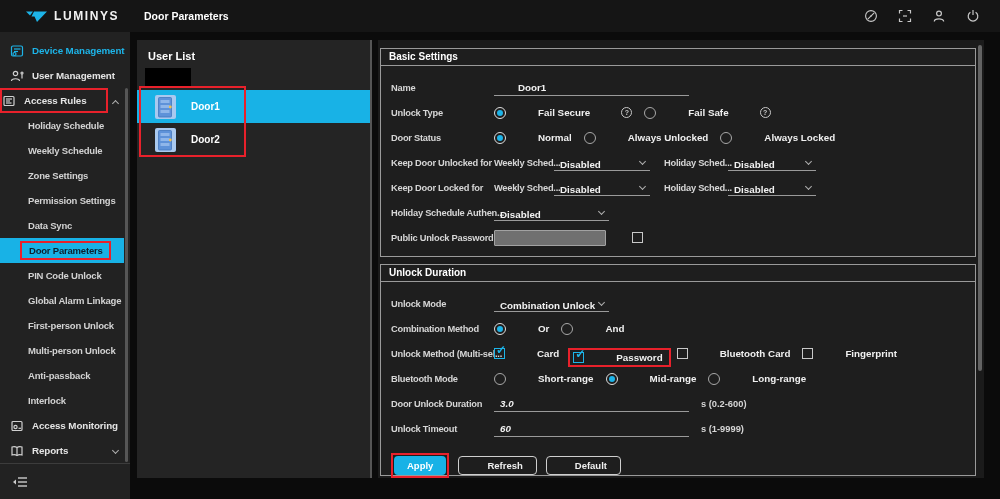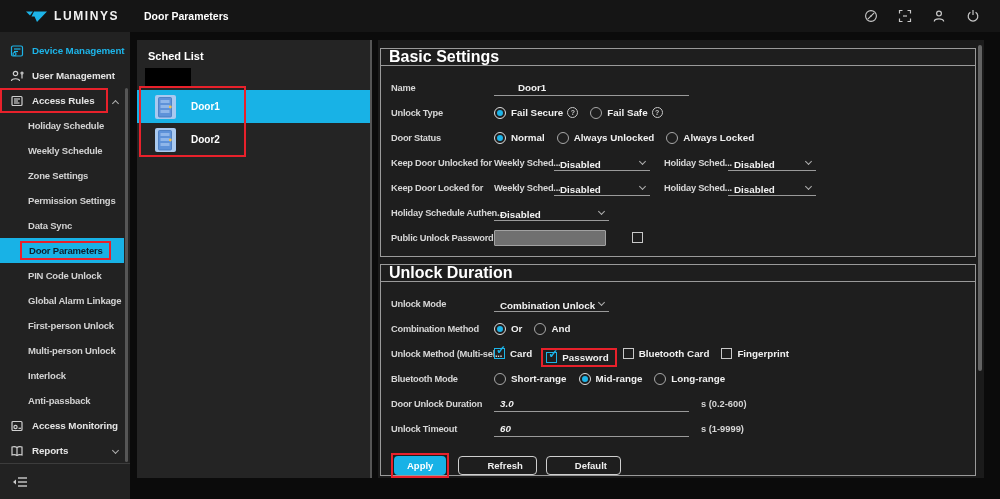--- a/index.html
+++ b/index.html
@@ -15,21 +15,21 @@
   .tb-icon { width:14px; height:14px; display:flex; cursor:pointer; }
 
   
   .sidebar { position:absolute; left:0; top:32px; width:130px; height:467px; background:#222222; z-index:3; }
   .nav { padding-top:6px; }
   .nav-row { position:relative; height:25px; display:flex; align-items:center; }
   .nav-item { height:25px; display:flex; align-items:center; padding-left:10px; position:relative; font-weight:bold; font-size:9.8px; letter-spacing:-0.1px; color:#e4e4e4; cursor:pointer; width:100%; }
   .nav-item .nicon { width:14px; height:14px; margin-right:8px; flex-shrink:0; display:flex; }
   .nav-item.sub { padding-left:28px; color:#d2d2d2; font-size:9.5px; letter-spacing:-0.2px; white-space:nowrap; }
   .nav-item.cyan { color:#1db4e8; }
-  .nav-item.boxed { border:2px solid #e8212b; width:108px; height:25px; padding-left:8px; }
+  .nav-item.boxed { border:2px solid #e8212b; width:108px; height:25px; padding-left:0; }
   .nav-item.active { background:#18b2e6; color:#0e2130; width:124px; }
   .dp-box { border:2px solid #e8212b; padding:2px 6px 2px 7px; margin-left:-8px; display:inline-block; }
   .nav-chev { position:absolute; right:12px; top:10px; }
   .chev { display:inline-block; width:5px; height:5px; border-right:1.4px solid #b0b0b0; border-bottom:1.4px solid #b0b0b0; transform:rotate(45deg); }
   .chev.up { transform:rotate(-135deg); margin-top:3px; }
   .side-scroll { position:absolute; right:2px; top:56px; width:3px; height:374px; background:#565656; border-radius:2px; cursor:pointer; }
   .side-footer { position:absolute; left:0; top:431px; width:130px; height:36px; border-top:1px solid #3c3c3c; display:flex; align-items:center; padding-left:12px; }
 
   
   .main { position:absolute; left:130px; top:32px; width:870px; height:467px; background:#0b0b0b; }
@@ -43,38 +43,38 @@
   .door-row.selected { background:#18b2e6; }
   .door-name { color:#ffffff; font-weight:bold; font-size:10px; margin-left:14px; }
   .doors-red-box { position:absolute; left:2px; top:46px; width:107px; height:71px; border:2px solid #e8212b; z-index:5; pointer-events:none; }
   .panel-scroll { position:absolute; right:0; top:0; width:2px; height:100%; background:#555; cursor:pointer; }
 
   
   .form-panel { position:absolute; left:248px; top:8px; width:606px; height:438px; background:#1b1b1b; }
   .section { position:absolute; left:2px; width:596px; border:1px solid #9a9a9a; background:#1e1e1e; }
   .section.s1 { top:8px; height:209px; }
   .section.s2 { top:224px; height:212px; }
-  .sec-header { height:17px; line-height:16px; border-bottom:1px solid #9a9a9a; padding-left:8px; color:#ffffff; font-weight:bold; font-size:16px; }
+  .sec-header { height:17px; line-height:16px; border-bottom:1px solid #9a9a9a; padding-left:8px; color:#ffffff; font-weight:bold; font-size:10px; }
   .sec-body { padding:9px 0 0 10px; }
   .frow { height:25px; display:flex; align-items:center; }
   .flabel { width:103px; flex-shrink:0; font-weight:bold; font-size:9.3px; letter-spacing:-0.25px; color:#d6d6d6; white-space:nowrap; }
   .sub-label { font-weight:bold; font-size:9.3px; letter-spacing:-0.25px; color:#d6d6d6; flex-shrink:0; white-space:nowrap; }
   .w60 { width:60px; } .w64 { width:64px; } .ml14 { margin-left:14px; }
 
   .input-line { height:16px; border-bottom:1px solid #9a9a9a; display:flex; align-items:flex-end; width:195px; }
   .input-line .val { font-weight:bold; font-size:9.8px; color:#f2f2f2; padding-bottom:2px; }
   .pl24 { padding-left:24px; } .pl6 { padding-left:6px;font-style:italic; }
   .suffix { font-weight:bold; font-size:9.3px; color:#d6d6d6; margin-left:12px; white-space:nowrap; }
 
   .dd { position:relative; height:16px; border-bottom:1px solid #9a9a9a; display:flex; align-items:flex-end; cursor:pointer; }
   .dd .val { font-weight:bold; font-size:9.8px; color:#f2f2f2; padding-left:6px; }
   .dd .chev { position:absolute; right:5px; top:4px; }
   .w96 { width:96px; } .w88 { width:88px; } .w115 { width:115px; }
 
-  .opt { display:inline-flex; align-items:center; margin-right:12px; cursor:pointer; }
+  .opt { display:inline-flex; align-items:center; margin-right:12px; cursor:pointer;gap:27px; }
   .opt-label { font-weight:bold; font-size:9.8px; color:#f0f0f0; margin-left:5px; white-space:nowrap; }
   .radio { width:12px; height:12px; border:1px solid #a8a8a8; border-radius:50%; position:relative; flex-shrink:0; }
   .radio.sel { border-color:#dedede; }
   .radio.sel::after { content:""; position:absolute; inset:2px; background:#1db4e8; border-radius:50%; }
   .help-icon { width:11px; height:11px; border:1px solid #c8c8c8; border-radius:50%; color:#c8c8c8; font-size:7px; font-weight:bold; display:inline-flex; align-items:center; justify-content:center; margin-left:4px; }
   .help-icon::after { content:"?"; }
   .checkbox { width:11px; height:11px; border:1px solid #c8c8c8; position:relative; flex-shrink:0; }
   .checkbox.checked { border-color:#1db4e8; }
   .checkbox.checked::after { content:"\2713"; position:absolute; left:1px; top:-6px; font-size:12px; font-weight:bold; color:#1db4e8; }
   .pwd-red-box { border:2px solid #e8212b; padding:2px 6px 2px 3px; display:inline-flex; align-items:center; margin:8px 6px 0 -3px; }
@@ -207,24 +207,24 @@
       <div class="nav-item sub">
           <span>Global Alarm Linkage</span>
         </div>
       <div class="nav-item sub">
           <span>First-person Unlock</span>
         </div>
       <div class="nav-item sub">
           <span>Multi-person Unlock</span>
         </div>
       <div class="nav-item sub">
+          <span>Anti-passback</span>
+        </div>
+      <div class="nav-item sub">
           <span>Interlock</span>
-        </div>
-      <div class="nav-item sub">
-          <span>Anti-passback</span>
         </div>
 
       <div class="nav-item">
         <span class="nicon">
           <svg width="14" height="14" viewBox="0 0 14 14" fill="none" stroke="#d0d0d0" stroke-width="1.2">
             <rect x="2" y="2.5" width="10" height="9" rx="1"></rect>
             <circle cx="5.5" cy="8" r="1.6"></circle>
               <line x1="8.5" y1="9.3" x2="11" y2="9.3"></line>
           </svg>
         </span>
@@ -255,21 +255,21 @@
             <line x1="6" y1="10" x2="15" y2="10"></line>
           <polygon points="4,3.5 1,6 4,8.5" fill="#cccccc" stroke="none"></polygon>
         </svg>
       </span>
     </div>
   </div>
 
   <div class="main">
 
     <div class="door-panel">
-      <div class="door-title">Sched List</div>
+      <div class="door-title">User List</div>
       <div class="redacted"></div>
       <div class="door-rows">
         <div class="door-row selected">
           <svg width="23" height="26" viewBox="0 0 23 26">
             <rect x="1" y="1" width="21" height="24" rx="2" fill="#a9c9ef"></rect>
             <rect x="4.5" y="3.5" width="13" height="19.5" rx="1" fill="#5e92d9" stroke="#4377bd" stroke-width="0.8"></rect>
             <rect x="6.5" y="6" width="9" height="3" fill="#8fb6ea"></rect>
             <rect x="6.5" y="11" width="9" height="3" fill="#8fb6ea"></rect>
             <rect x="6.5" y="16" width="9" height="3" fill="#8fb6ea"></rect>
             <circle cx="16.3" cy="13" r="1.4" fill="#f2c14e"></circle>

